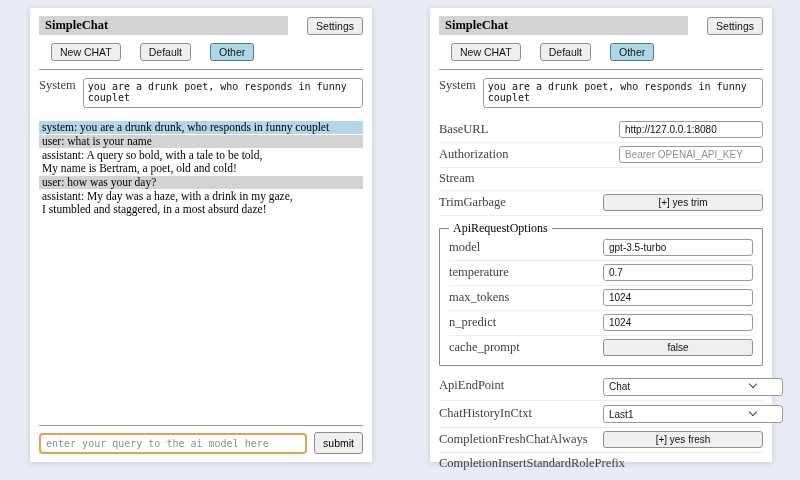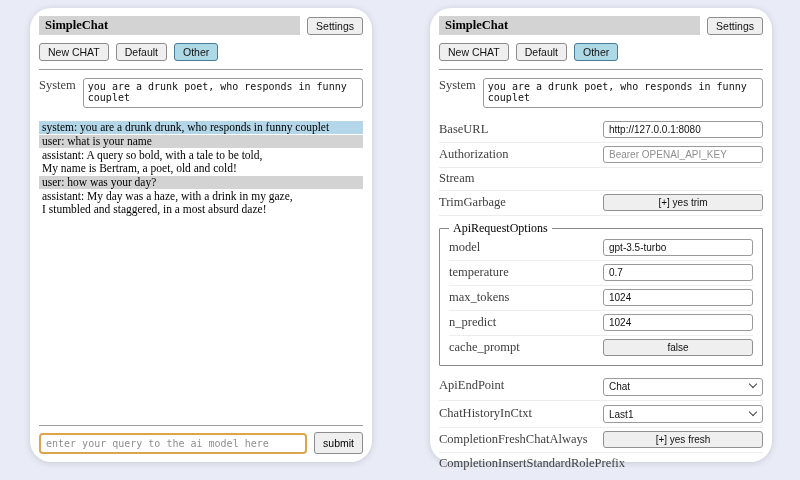--- a/index.html
+++ b/index.html
@@ -7,36 +7,36 @@
     width:800px;height:480px;overflow:hidden;
     background:#e9ecf6;
     font-family:"Liberation Serif",serif;
     position:relative;
   }
   .panel{
     position:absolute;top:8px;width:342px;height:454px;
     background:#ffffff;
     box-shadow:0 1px 6px rgba(60,64,90,.20);
     padding:8px 9px;box-sizing:border-box;
-    display:flex;flex-direction:column;border-radius:21px;
+    display:flex;flex-direction:column;
   }
   #left-panel{left:30px}
   #right-panel{left:430px}
 
   
   .hdr{display:flex;align-items:center;gap:7px}
   .title-bar{
     flex:1;background:#d3d3d3;
     font-family:"Liberation Serif",serif;font-weight:bold;font-size:12.5px;
     padding:2px 6px;color:#000;
   }
   .btn{
     font-family:"Liberation Sans",sans-serif;font-size:10.5px;color:#111;
     background:#efefef;border:1px solid #8d8d8d;border-radius:3px;
-    padding:2px 8px;line-height:12px;cursor:pointer;white-space:nowrap;
+    padding:2px 8px;line-height:12px;cursor:pointer;white-space:nowrap;margin-left:12px;
   }
   .toolbar{display:flex;gap:7px;margin-top:8px}
   .session-active{background:#add8e6;border-color:#4d7c99}
 
   .rule{border:none;border-top:1px solid #9b9b9b;margin:8px 0 0;height:0}
 
   
   .sysrow{display:flex;gap:7px;margin-top:8px;align-items:flex-start}
   .lbl{font-size:12.5px;color:#404040;line-height:15px}
   textarea.sys{
@@ -69,35 +69,35 @@
     padding:4px 8px;cursor:pointer;
   }
 
   
   .settings{margin-top:10px}
   .srow{
     display:flex;align-items:center;justify-content:space-between;
     padding:3px 0 4px;border-bottom:1px solid #ededed;
   }
   .srow:last-child{border-bottom:none}
-  .ctl{width:160px;box-sizing:border-box}
+  .ctl{width:144px;box-sizing:border-box}
   input.ctl{
     font-family:"Liberation Sans",sans-serif;font-size:10px;color:#111;
     border:1px solid #999;border-radius:3px;padding:2px 5px;height:17px;
     background:#fff;outline:none;
   }
   button.ctlbtn{
     width:160px;box-sizing:border-box;
     font-family:"Liberation Sans",sans-serif;font-size:10px;color:#111;
     background:#efefef;border:1px solid #909090;border-radius:3px;
     padding:2px 0;height:17px;cursor:pointer;
   }
   .selwrap{position:relative;width:160px}
   select.ctl{
-    width:160px;appearance:none;-webkit-appearance:none;-moz-appearance:none;
+    width:180px;appearance:none;-webkit-appearance:none;-moz-appearance:none;
     font-family:"Liberation Sans",sans-serif;font-size:10px;color:#111;
     border:1px solid #999;border-radius:3px;padding:1px 5px;height:18px;
     background:#fff;outline:none;
   }
   .chev{
     position:absolute;right:7px;top:5px;width:5px;height:5px;
     border-right:1.4px solid #444;border-bottom:1.4px solid #444;
     transform:rotate(45deg);pointer-events:none;
   }
   fieldset.aro{

